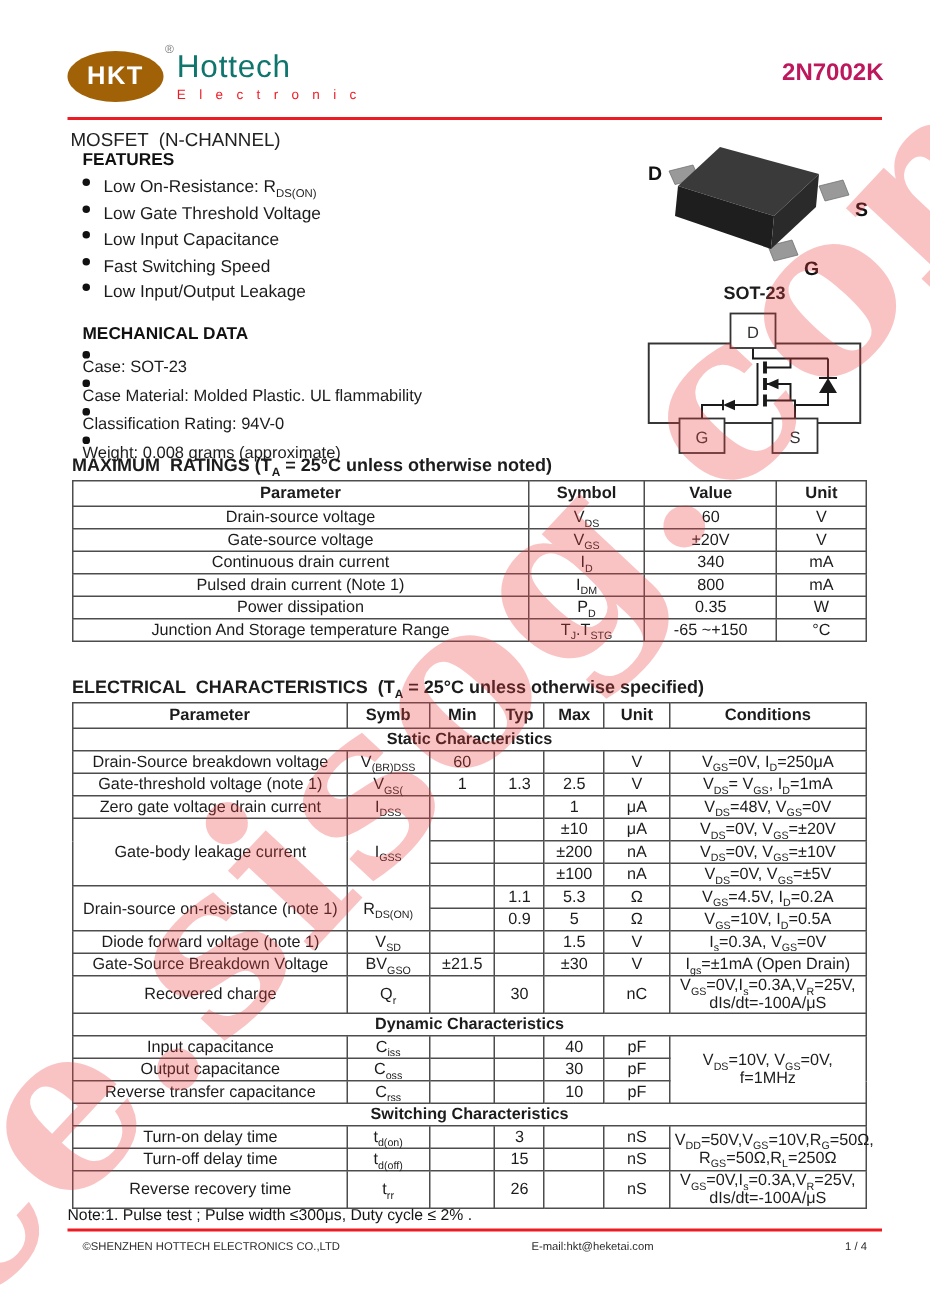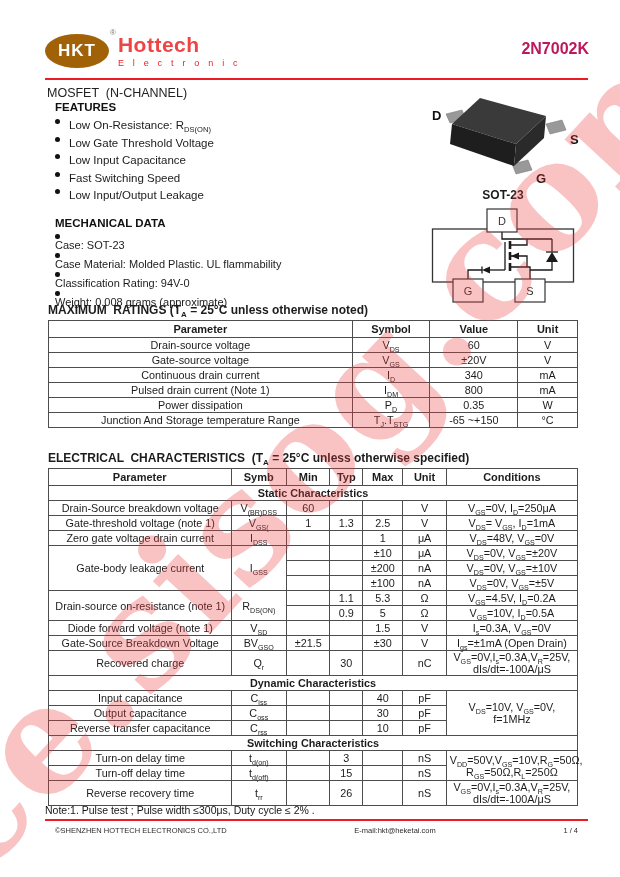--- a/index.html
+++ b/index.html
@@ -13,21 +13,21 @@
   
   .header { position:absolute; top:28px; left:45px; right:31px; height:50px; display:flex; align-items:flex-start; }
   .logo { display:flex; align-items:flex-start; }
   .logo-oval {
     width:64px; height:34px; margin-top:6px; background:#a16207; border-radius:50%;
     display:flex; align-items:center; justify-content:center;
     color:#fff; font-weight:bold; font-size:17px; letter-spacing:1px;
   }
   .reg { font-size:8px; color:#7a7a7a; margin:0 2px 0 1px; }
   .brand-col { display:flex; flex-direction:column; margin-top:5px; }
-  .brand-name { font-size:21px; font-weight:bold; color:#ef4444; letter-spacing:0.5px; }
+  .brand-name { font-size:21px; font-weight:normal; color:#0f766e; letter-spacing:0.5px; }
   .brand-sub { font-size:9px; color:#ed1c24; letter-spacing:3.2px; margin-top:1px; }
   .part-number { margin-left:auto; margin-top:12px; font-size:16px; font-weight:bold; color:#be185d; }
 
   .rule-top { position:absolute; top:78px; left:45px; width:543px; height:2px; background:#ed1c24; }
   .rule-bottom { position:absolute; top:819px; left:45px; width:543px; height:2px; background:#ed1c24; }
 
   .subtitle { position:absolute; top:86px; left:47px; font-size:12.5px; color:#222; white-space:pre; }
 
   
   .features { position:absolute; top:101px; left:55px; width:365px; }

